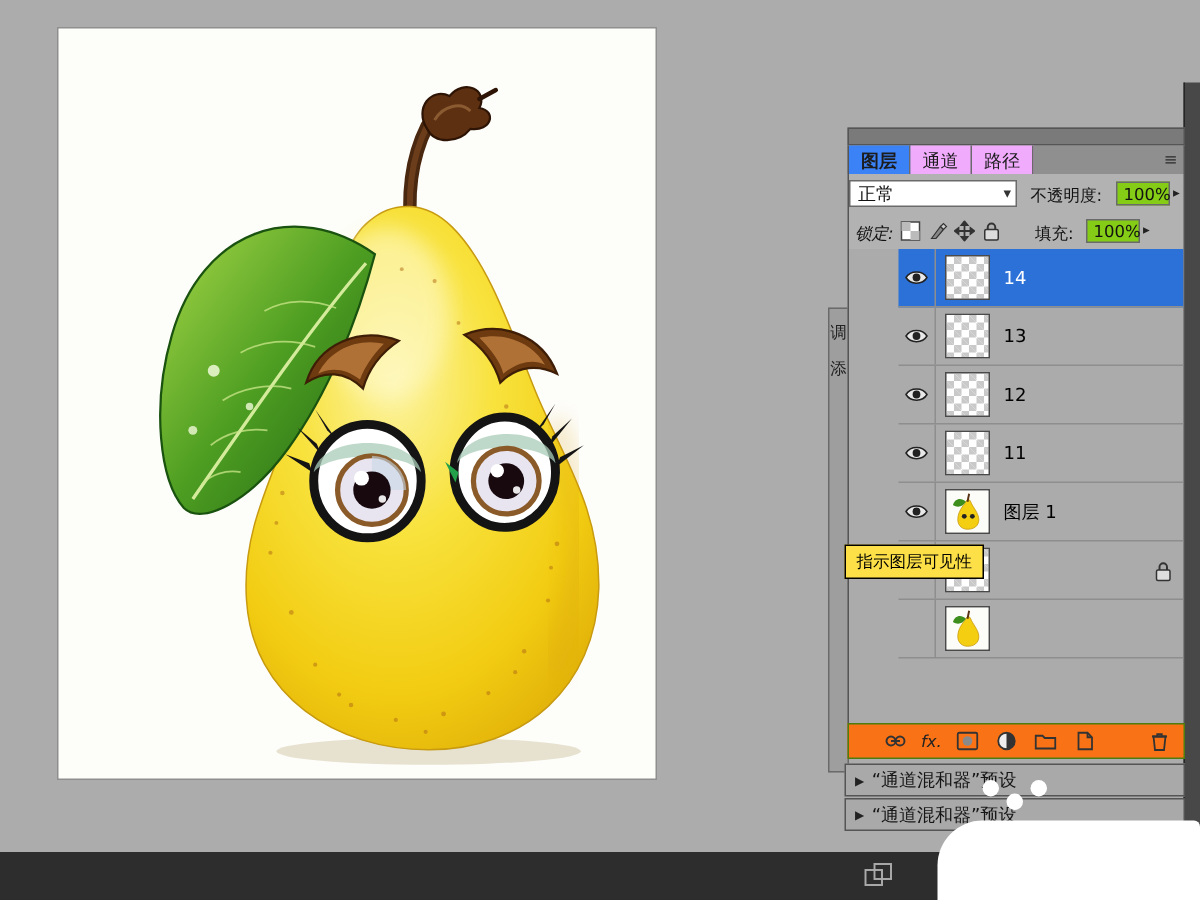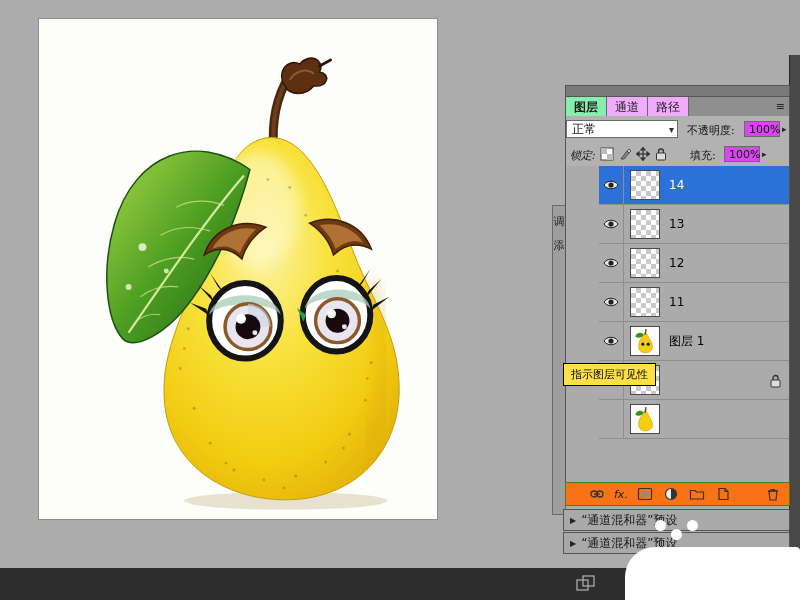--- a/index.html
+++ b/index.html
@@ -22,31 +22,31 @@
   .side-strip div{font-size:11px;line-height:12px;text-align:center;margin-top:12px;color:#222;}
   .side-strip div:first-child{margin-top:10px;}
 
   
   .dock-header{position:absolute;left:565px;top:85px;width:225px;height:12px;background:#7A7A7A;
                border:1px solid #555;box-sizing:border-box;}
   .tabs{position:absolute;left:565px;top:97px;width:225px;height:19px;background:#8F8F8F;
         border-left:1px solid #555;border-right:1px solid #555;box-sizing:border-box;
         display:flex;align-items:stretch;}
   .tab{padding:2px 8px 0 8px;font-size:12px;background:#f0abfc;border-right:1px solid #6a6a6a;color:#1c1c1c;}
-  .tab.active{background:#86efac;font-weight:bold;}
+  .tab.active{background:#3b82f6;font-weight:bold;}
   .tabs .filler{flex:1;display:flex;justify-content:flex-end;align-items:center;padding-right:4px;
                 font-size:11px;color:#2a2a2a;}
 
   .controls{position:absolute;left:565px;top:116px;width:225px;height:50px;background:#B2B2B2;
             border-left:1px solid #555;border-right:1px solid #555;box-sizing:border-box;}
   .selectbox{position:absolute;left:0;top:4px;width:112px;height:18px;background:#fff;
              border:1px solid #6a6a6a;font-size:12px;line-height:17px;padding-left:5px;box-sizing:border-box;}
   .selectbox .dd{position:absolute;right:3px;top:0;font-size:10px;color:#333;}
   .ctl-label{position:absolute;font-size:11px;color:#111;}
-  .valbox{position:absolute;width:36px;height:16px;background:#d946ef;border:1px solid #6a6a6a;
+  .valbox{position:absolute;width:36px;height:16px;background:#84cc16;border:1px solid #6a6a6a;
           font-size:11px;line-height:15px;padding-left:4px;box-sizing:border-box;}
   .slider-arrow{position:absolute;font-size:9px;color:#222;}
   .lockicons{position:absolute;left:34px;top:30px;display:flex;gap:4px;}
   .lockicons span{display:inline-block;width:14px;height:14px;}
 
   .layerlist{position:absolute;left:565px;top:166px;width:225px;height:316px;background:#ABABAB;
              border-left:1px solid #555;border-right:1px solid #555;box-sizing:border-box;overflow:hidden;padding-left:33px;}
   .row{position:relative;height:38px;border-bottom:1px solid #8e8e8e;}
   .row.sel{background:#2B71D8;}
   .row.sel .lname{color:#fff;}

